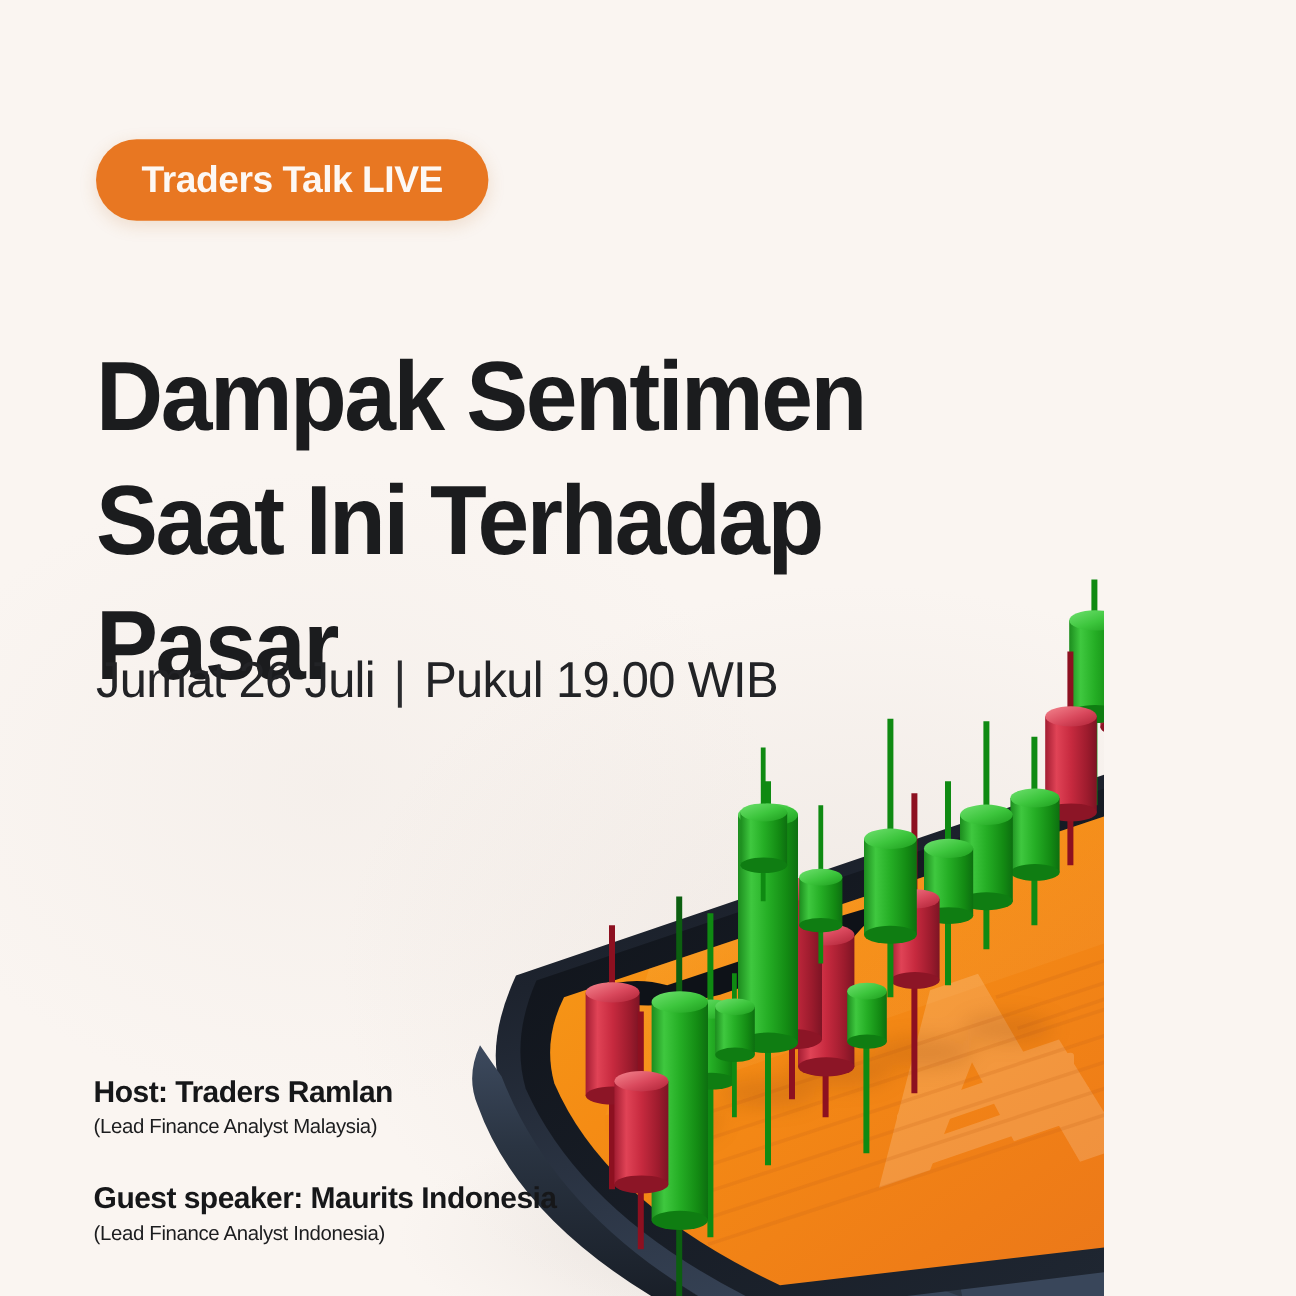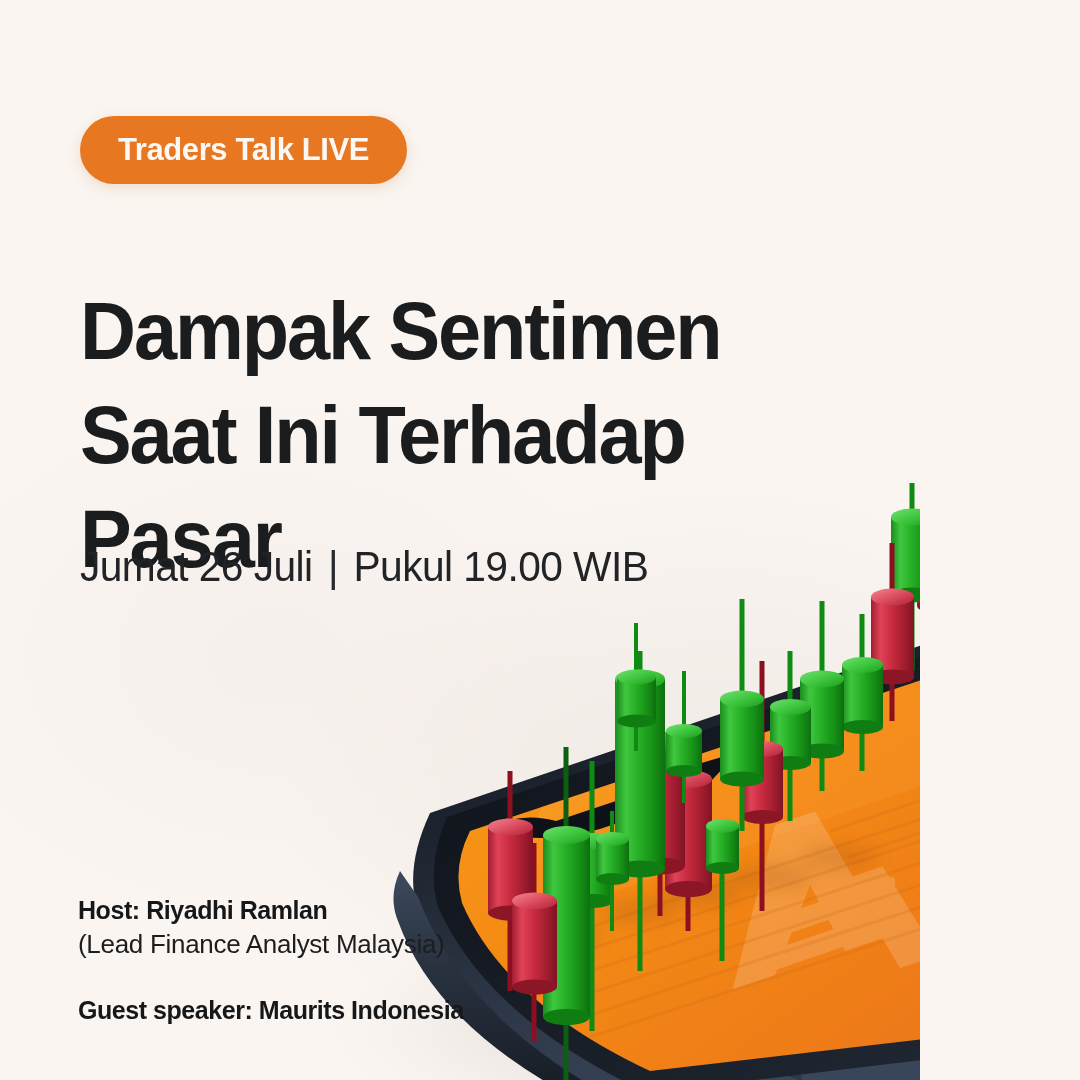--- a/index.html
+++ b/index.html
@@ -55,21 +55,21 @@
   }
   .dateline .sep{color:#2a2b2e;font-weight:300;}
 
   
   .credits{position:absolute;left:78px;top:865px;z-index:40;}
   .cred-name{
     color:#161719;font-size:25px;font-weight:bold;letter-spacing:-.45px;
     white-space:nowrap;
   }
   .cred-role{
-    color:#1c1d1f;font-size:26px;letter-spacing:-.3px;
+    color:#1c1d1f;font-size:17px;letter-spacing:-.3px;
     margin-top:4px;white-space:nowrap;
   }
   .cred-gap{height:36px;}
 
   
   .art{position:absolute;left:0;top:0;width:1080px;height:1080px;}
 </style>
 </head>
 <body>
 
@@ -364,19 +364,20 @@
     <span class="ln">Pasar</span>
   </h1>
 
   <div class="dateline">
     <span>Jumat 26 Juli</span>
     <span class="sep">|</span>
     <span>Pukul 19.00 WIB</span>
   </div>
 
   <div class="credits">
-    <div class="cred-name">Host: Riyadhi Ramlan</div>
+    <div class="cred-name">Host: Traders Ramlan</div>
     <div class="cred-role">(Lead Finance Analyst Malaysia)</div>
     <div class="cred-gap"></div>
     <div class="cred-name">Guest speaker: Maurits Indonesia</div>
+    <div class="cred-role">(Lead Finance Analyst Indonesia)</div>
   </div>
 
 </div>
 
 </body></html>

